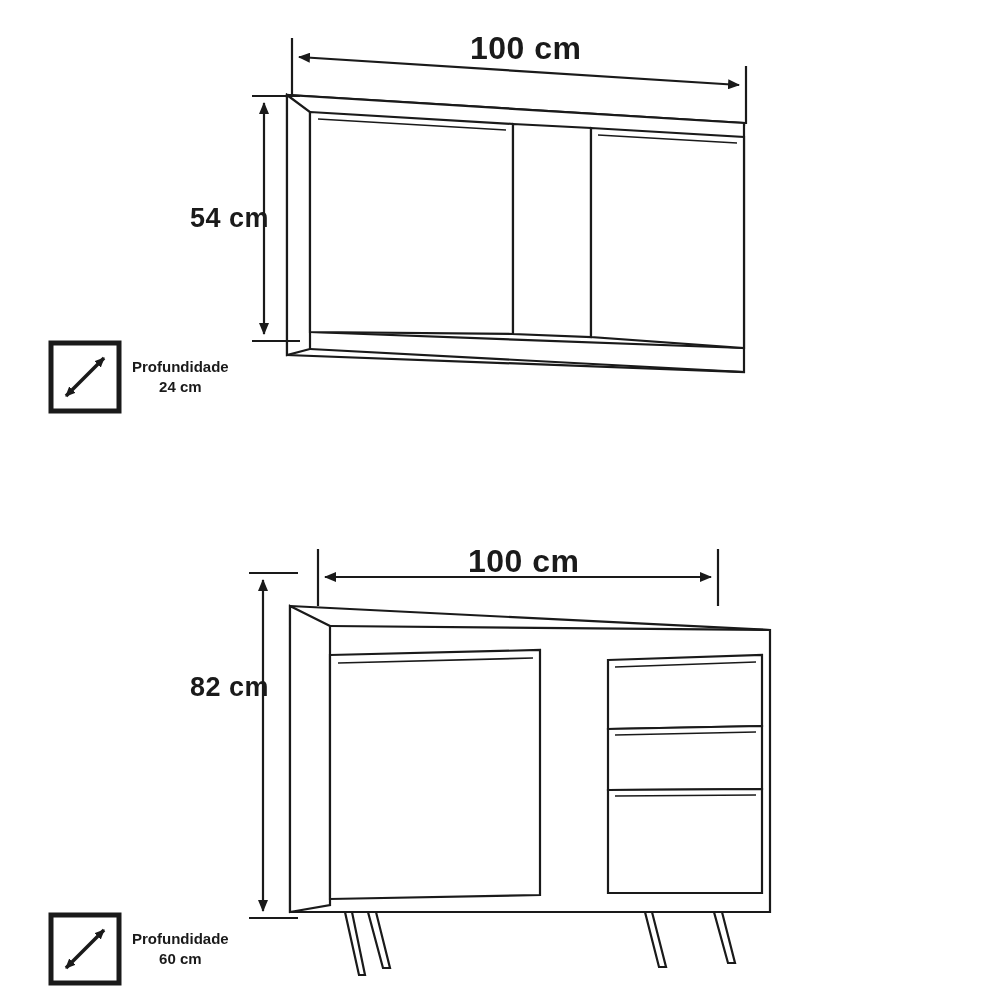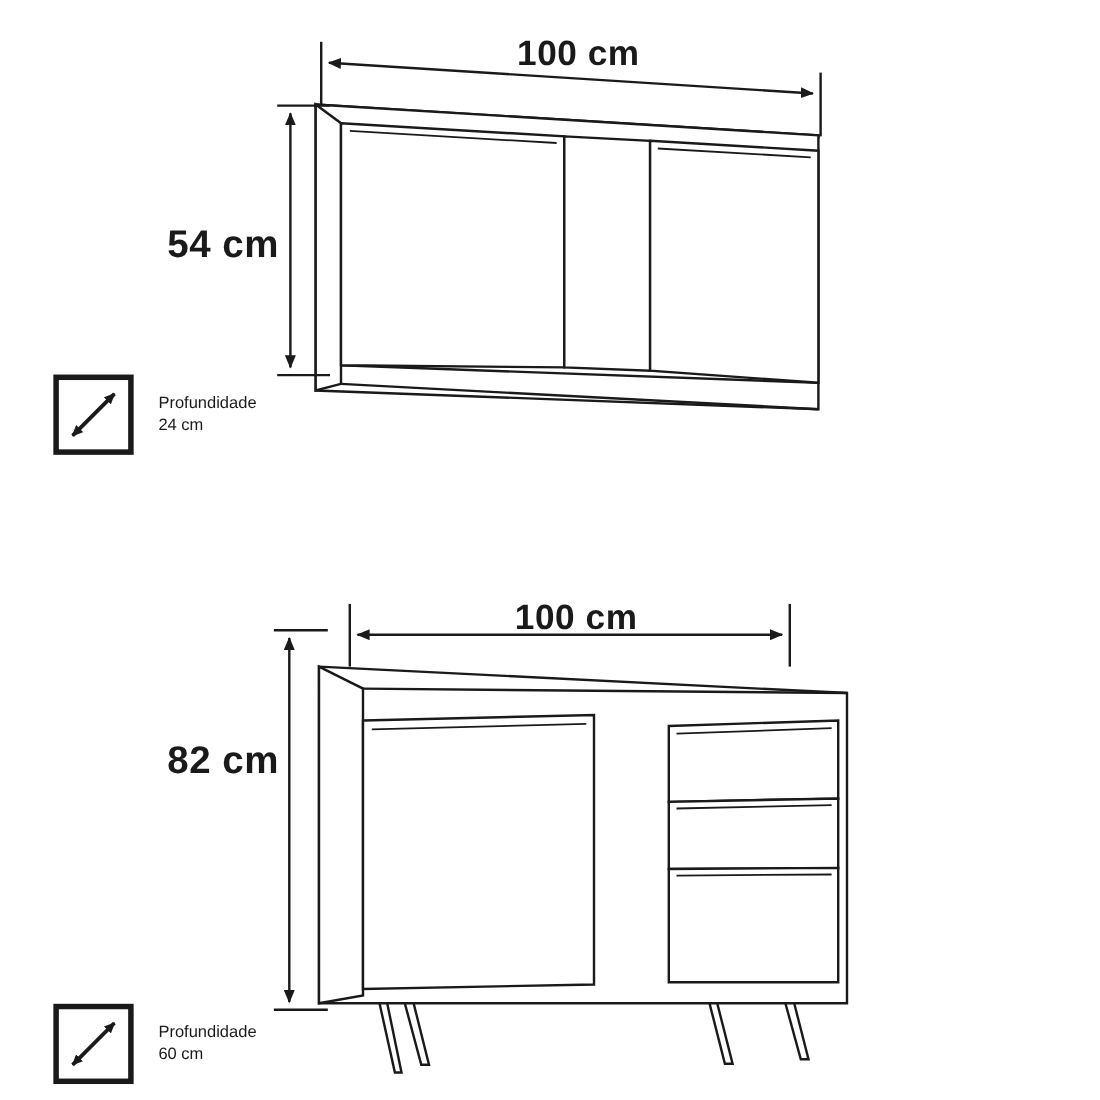--- a/index.html
+++ b/index.html
@@ -29,35 +29,35 @@
   .dim-label {
     position: absolute;
     font-weight: bold;
     letter-spacing: 0.5px;
     white-space: nowrap;
   }
   .dim-width {
     font-size: 32px;
   }
   .dim-height {
-    font-size: 35px;
+    font-size: 27px;
+    margin-left: 38px;
   }
   .depth-block {
     position: absolute;
     display: flex;
     align-items: center;
     gap: 10px;
   }
   .depth-text {
     font-size: 15px;
-    font-weight: normal;
+    font-weight: bold;
     line-height: 1.35;
-    text-align: left;
+    text-align: center;
     white-space: nowrap;
-    margin-left: 12px;
   }
   .depth-icon {
     width: 74px;
     height: 74px;
     position: relative;
     flex: 0 0 auto;
   }
   .depth-icon svg { display: block; }
 </style>
 </head>

